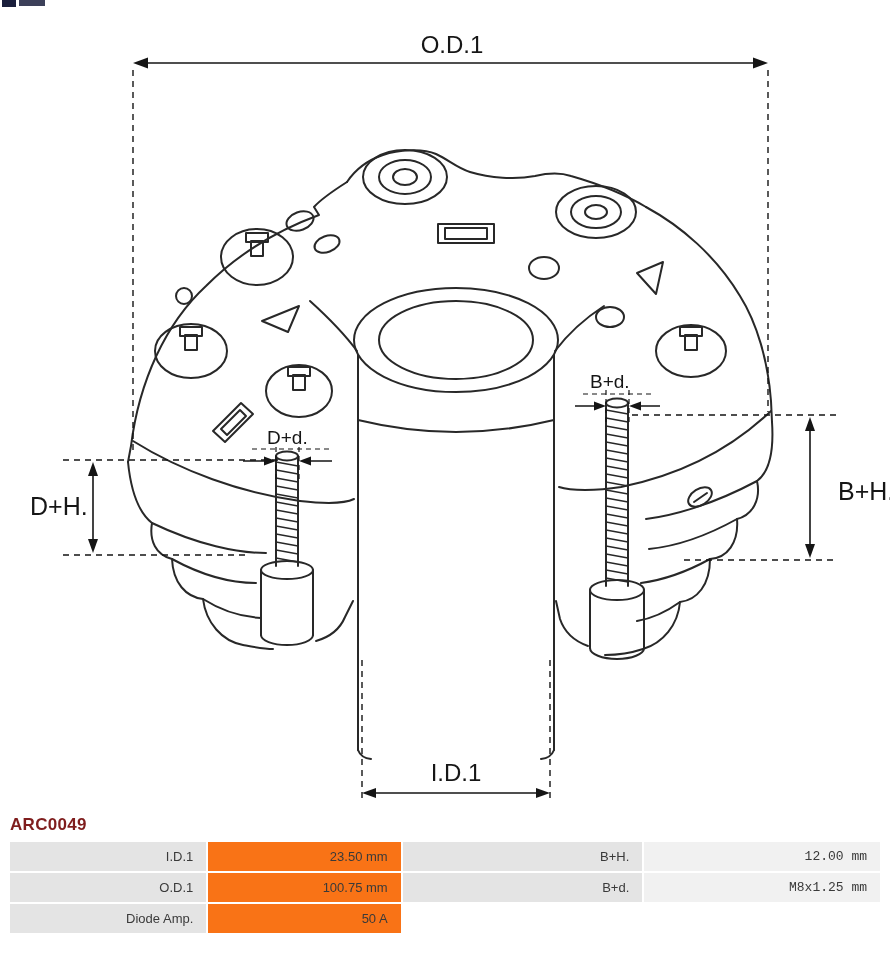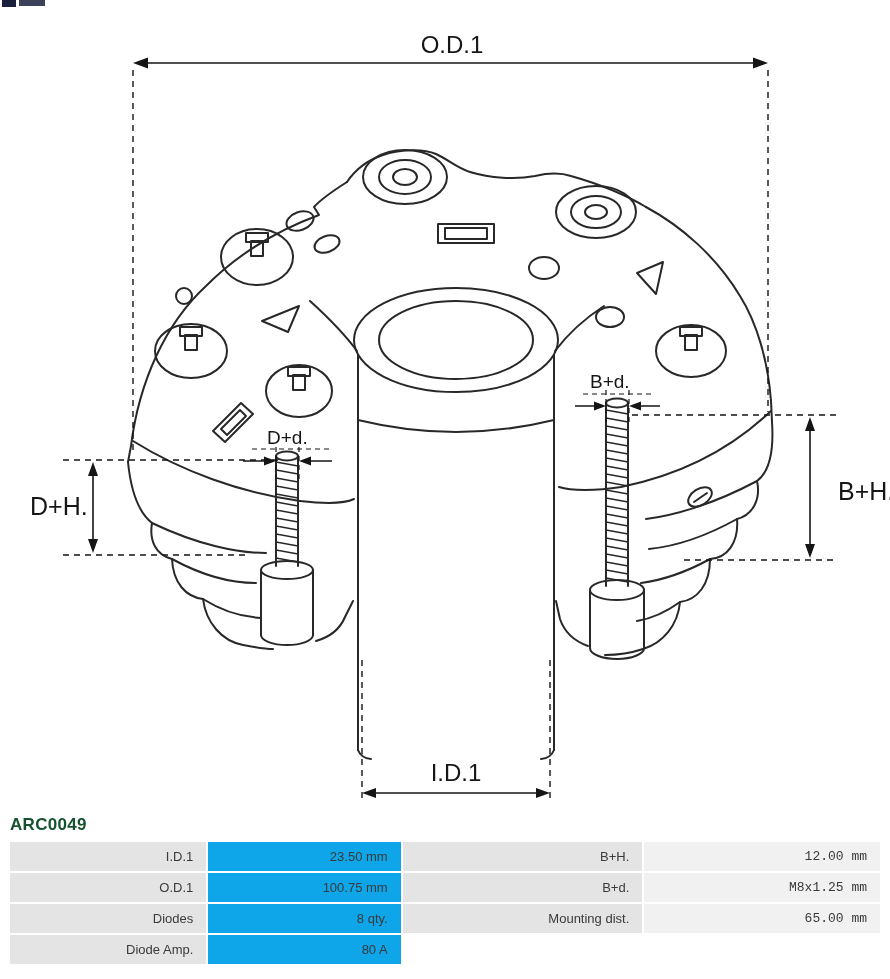--- a/index.html
+++ b/index.html
@@ -1,24 +1,24 @@
 <!DOCTYPE html>
 <html><head>
 <meta charset="utf-8">
 <style>
   html,body{margin:0;padding:0;background:#ffffff;}
   body{width:890px;height:979px;font-family:"Liberation Sans",sans-serif;overflow:hidden;}
   .drawing-wrap{position:relative;width:890px;height:812px;}
   svg{display:block;}
   svg text{font-family:"Liberation Sans",sans-serif;fill:#161616;}
-  .part-number{margin:3px 0 5px 10px;font-size:17px;font-weight:bold;color:#14532d;letter-spacing:.3px;}
+  .part-number{margin:3px 0 5px 10px;font-size:17px;font-weight:bold;color:#7f1d1d;letter-spacing:.3px;}
   .spec-table{width:874px;margin:0 8px;border-collapse:separate;border-spacing:2px;font-size:13px;color:#3a3a3a;table-layout:fixed;}
   .spec-table td{padding:7px 13px 7px 8px;text-align:right;overflow:hidden;white-space:nowrap;}
   td.lbl{background:#e4e4e4;width:22.5%;}
-  td.val{background:#0ea5e9;width:22%;}
+  td.val{background:#f97316;width:22%;}
   td.lbl2{background:#e4e4e4;width:28%;}
   td.val2{background:#f1f1f1;width:27.5%;font-family:Liberation Mono, monospace;}
   td.blank{background:transparent;}
 </style>
 </head>
 <body>
 
 <div class="page">
 
   <div class="drawing-wrap">
@@ -186,27 +186,21 @@
         <td class="lbl2">B+H.</td>
         <td class="val2">12.00 mm</td>
       </tr>
       <tr>
         <td class="lbl">O.D.1</td>
         <td class="val">100.75 mm</td>
         <td class="lbl2">B+d.</td>
         <td class="val2">M8x1.25 mm</td>
       </tr>
       <tr>
-        <td class="lbl">Diodes</td>
-        <td class="val">8 qty.</td>
-        <td class="lbl2">Mounting dist.</td>
-        <td class="val2">65.00 mm</td>
-      </tr>
-      <tr>
         <td class="lbl">Diode Amp.</td>
-        <td class="val">80 A</td>
+        <td class="val">50 A</td>
         <td class="lbl2 blank"></td>
         <td class="val2 blank"></td>
       </tr>
     </tbody>
   </table>
 
 </div>
 
 </body></html>

